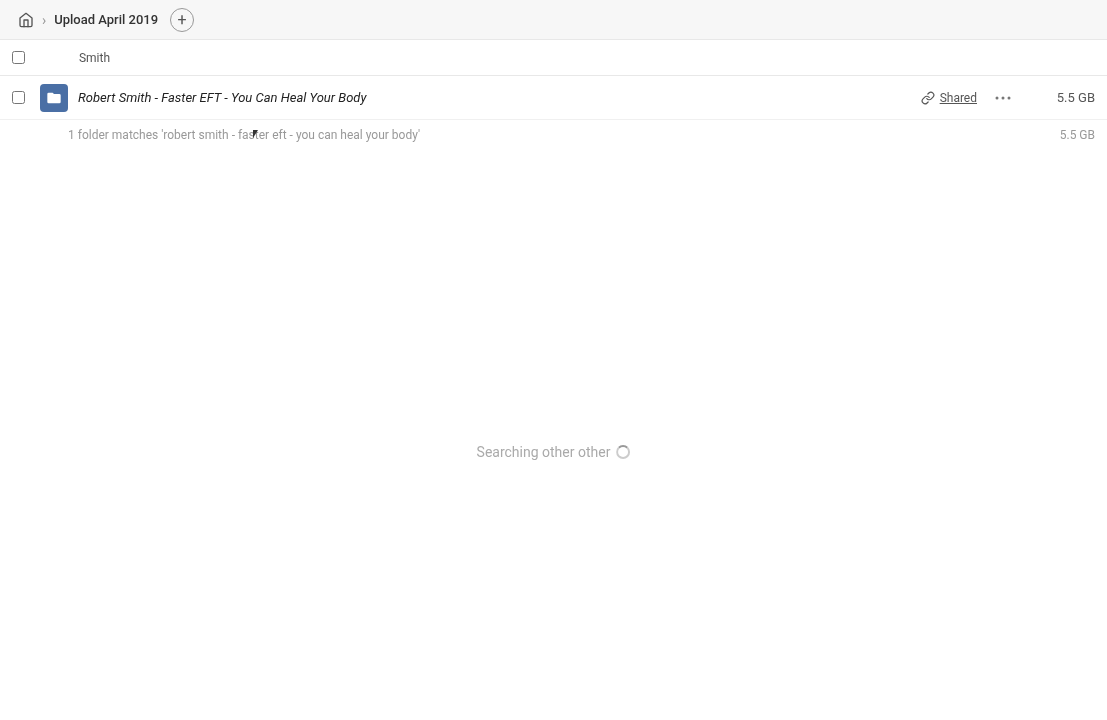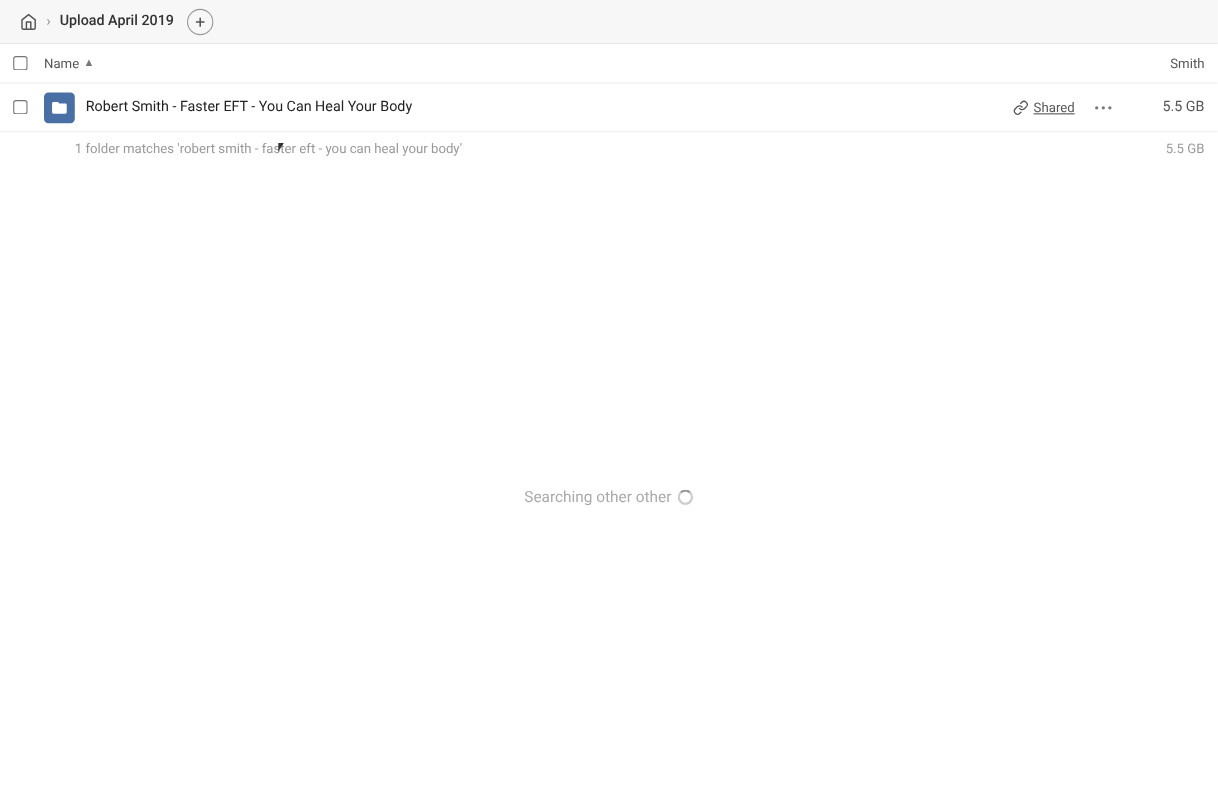--- a/index.html
+++ b/index.html
@@ -138,20 +138,21 @@
       fill: #fff;
     }
 
     .file-name {
       flex: 1;
       font-size: 13px;
       color: #222;
       white-space: nowrap;
       overflow: hidden;
       text-overflow: ellipsis;
+      font-style: italic;
     }
 
     .shared-badge {
       display: flex;
       align-items: center;
       gap: 5px;
       font-size: 12px;
       color: #555;
       margin-right: 12px;
       text-decoration: underline;
@@ -254,24 +255,20 @@
   </div>
   <span class="breadcrumb-separator">›</span>
   <div class="breadcrumb-item">Upload April 2019</div>
   <div class="add-btn">+</div>
 </div>
 
 <div class="column-headers">
   <div class="col-checkbox">
     <input type="checkbox" style="cursor: pointer;">
   </div>
-  <div class="col-name">
-    <span>Name</span>
-    <span class="col-name-sort-icon">▲</span>
-  </div>
   <div class="col-size">Smith</div>
 </div>
 
 <div class="file-row">
   <div class="row-checkbox">
     <input type="checkbox" style="cursor: pointer;">
   </div>
   <div class="folder-icon">
     <svg width="16" height="16" viewBox="0 0 24 24">
       <path d="M10 4H4a2 2 0 00-2 2v12a2 2 0 002 2h16a2 2 0 002-2V8a2 2 0 00-2-2h-8l-2-2z"></path>

